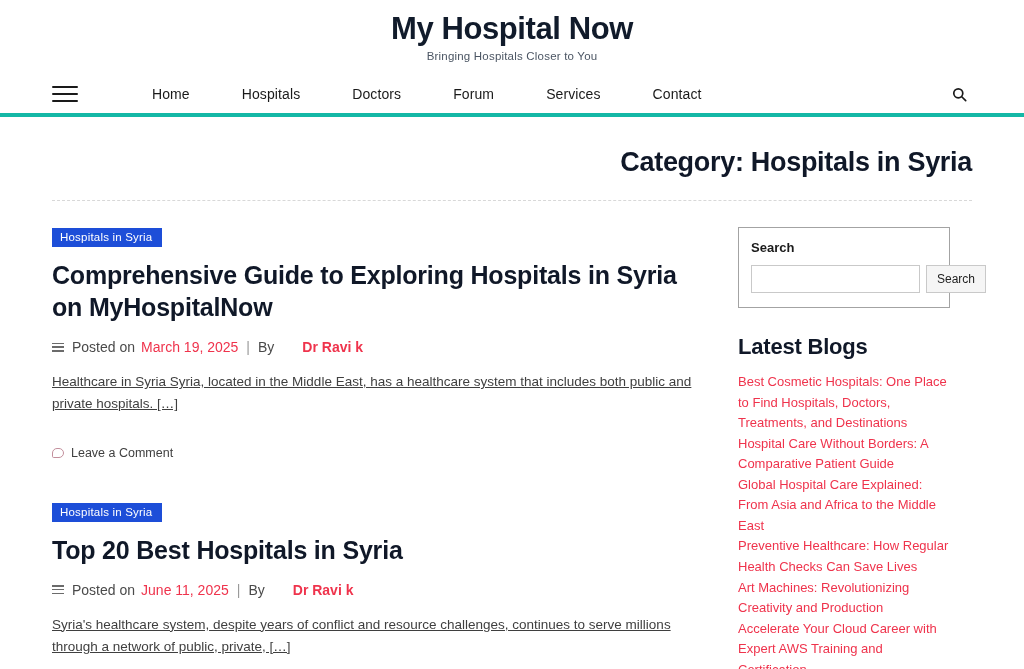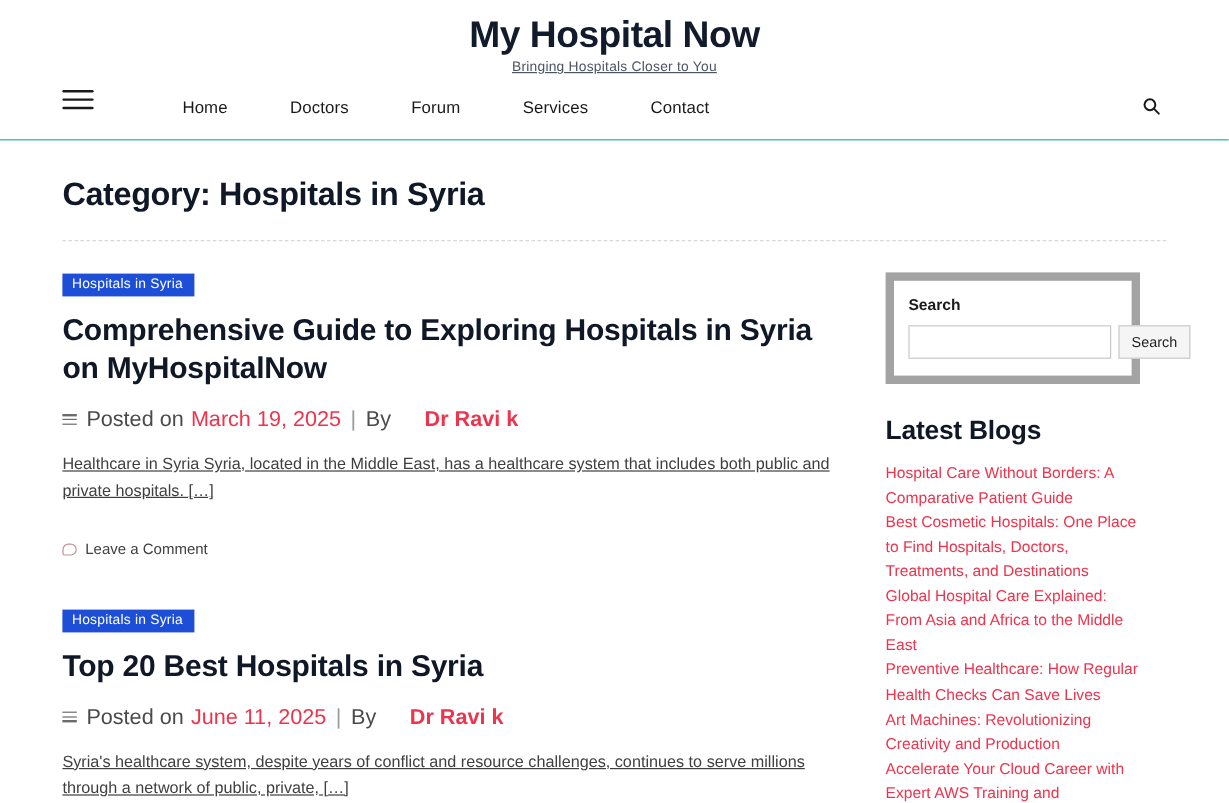--- a/index.html
+++ b/index.html
@@ -27,29 +27,28 @@
     letter-spacing: -0.4px;
     line-height: 1.2;
     margin: 0;
     text-align: center;
   }
   .brand-tagline {
     font-size: 11.5px;
     color: #4b5563;
     margin-top: 3px;
     letter-spacing: 0.2px;
-    text-decoration: underline;
   }
 
   .navbar {
     margin-top: 13px;
-    border-bottom: 1px solid #14b8a6;
+    border-bottom: 4px solid #14b8a6;
     height: 42px;
     display: flex;
-    align-items: flex-start;
+    align-items: center;
     padding: 0 52px;
     position: relative;
   }
   .hamburger {
     width: 26px;
     height: 16px;
     display: flex;
     flex-direction: column;
     justify-content: space-between;
     cursor: pointer;
@@ -88,20 +87,21 @@
 
   .page-title-wrap {
     padding: 30px 52px 0 52px;
   }
   .page-title {
     font-size: 27px;
     font-weight: bold;
     color: #101828;
     letter-spacing: -0.3px;
     margin: 0;
+    text-align: right;
   }
   .title-divider {
     margin: 22px 52px 0 52px;
     border-top: 1px dashed #d8d8d8;
   }
 
   .layout {
     display: flex;
     padding: 0 52px;
     gap: 38px;
@@ -129,21 +129,21 @@
   .post-title {
     font-size: 25px;
     font-weight: bold;
     color: #101828;
     line-height: 1.28;
     margin: 12px 0 0 0;
     letter-spacing: -0.2px;
   }
   .post-meta {
     margin-top: 16px;
-    font-size: 18px;
+    font-size: 14px;
     color: #4a4a4a;
     display: flex;
     align-items: center;
     gap: 6px;
   }
   .meta-icon {
     display: inline-flex;
     flex-direction: column;
     justify-content: space-between;
     width: 12px;
@@ -185,21 +185,21 @@
   .comment-bubble {
     width: 12px;
     height: 10px;
     border: 1.4px solid #c38f9c;
     border-radius: 6px 6px 6px 2px;
     display: inline-block;
   }
 
   .widget { margin-bottom: 26px; }
   .search-widget {
-    border: 7px solid #a3a3a3;
+    border: 1px solid #a3a3a3;
     padding: 12px 12px 14px 12px;
   }
   .widget-title-small {
     font-size: 13px;
     font-weight: bold;
     color: #1b1b1b;
     margin: 0 0 10px 0;
   }
   .search-row {
     display: flex;
@@ -258,20 +258,21 @@
   </div>
 
   <nav class="navbar">
     <div class="hamburger">
       <span></span>
         <span></span>
         <span></span>
     </div>
     <div class="nav-links">
       <a class="nav-link" href="#">Home</a>
+      <a class="nav-link" href="#">Hospitals</a>
       <a class="nav-link" href="#">Doctors</a>
       <a class="nav-link" href="#">Forum</a>
       <a class="nav-link" href="#">Services</a>
       <a class="nav-link" href="#">Contact</a>
     </div>
     <div class="search-icon-btn">
       <svg width="15" height="15" viewBox="0 0 16 16" fill="none" stroke="#1a1a1a" stroke-width="1.8">
         <circle cx="6.7" cy="6.7" r="4.8"></circle>
         <line x1="10.4" y1="10.4" x2="14.6" y2="14.6" stroke-linecap="round"></line>
       </svg>
@@ -341,24 +342,24 @@
       <div class="search-row">
         <input class="search-input" type="text" placeholder="" style="">
         <button class="search-btn">Search</button>
       </div>
     </section>
 
     <section class="widget">
       <h4 class="widget-title">Latest Blogs</h4>
       <ul class="blog-list">
         <li>
+            <a class="blog-link" href="#">Best Cosmetic Hospitals: One Place to Find Hospitals, Doctors, Treatments, and Destinations</a>
+          </li>
+        <li>
             <a class="blog-link" href="#">Hospital Care Without Borders: A Comparative Patient Guide</a>
-          </li>
-        <li>
-            <a class="blog-link" href="#">Best Cosmetic Hospitals: One Place to Find Hospitals, Doctors, Treatments, and Destinations</a>
           </li>
         <li>
             <a class="blog-link" href="#">Global Hospital Care Explained: From Asia and Africa to the Middle East</a>
           </li>
         <li>
             <a class="blog-link" href="#">Preventive Healthcare: How Regular Health Checks Can Save Lives</a>
           </li>
         <li>
             <a class="blog-link" href="#">Art Machines: Revolutionizing Creativity and Production</a>
           </li>

